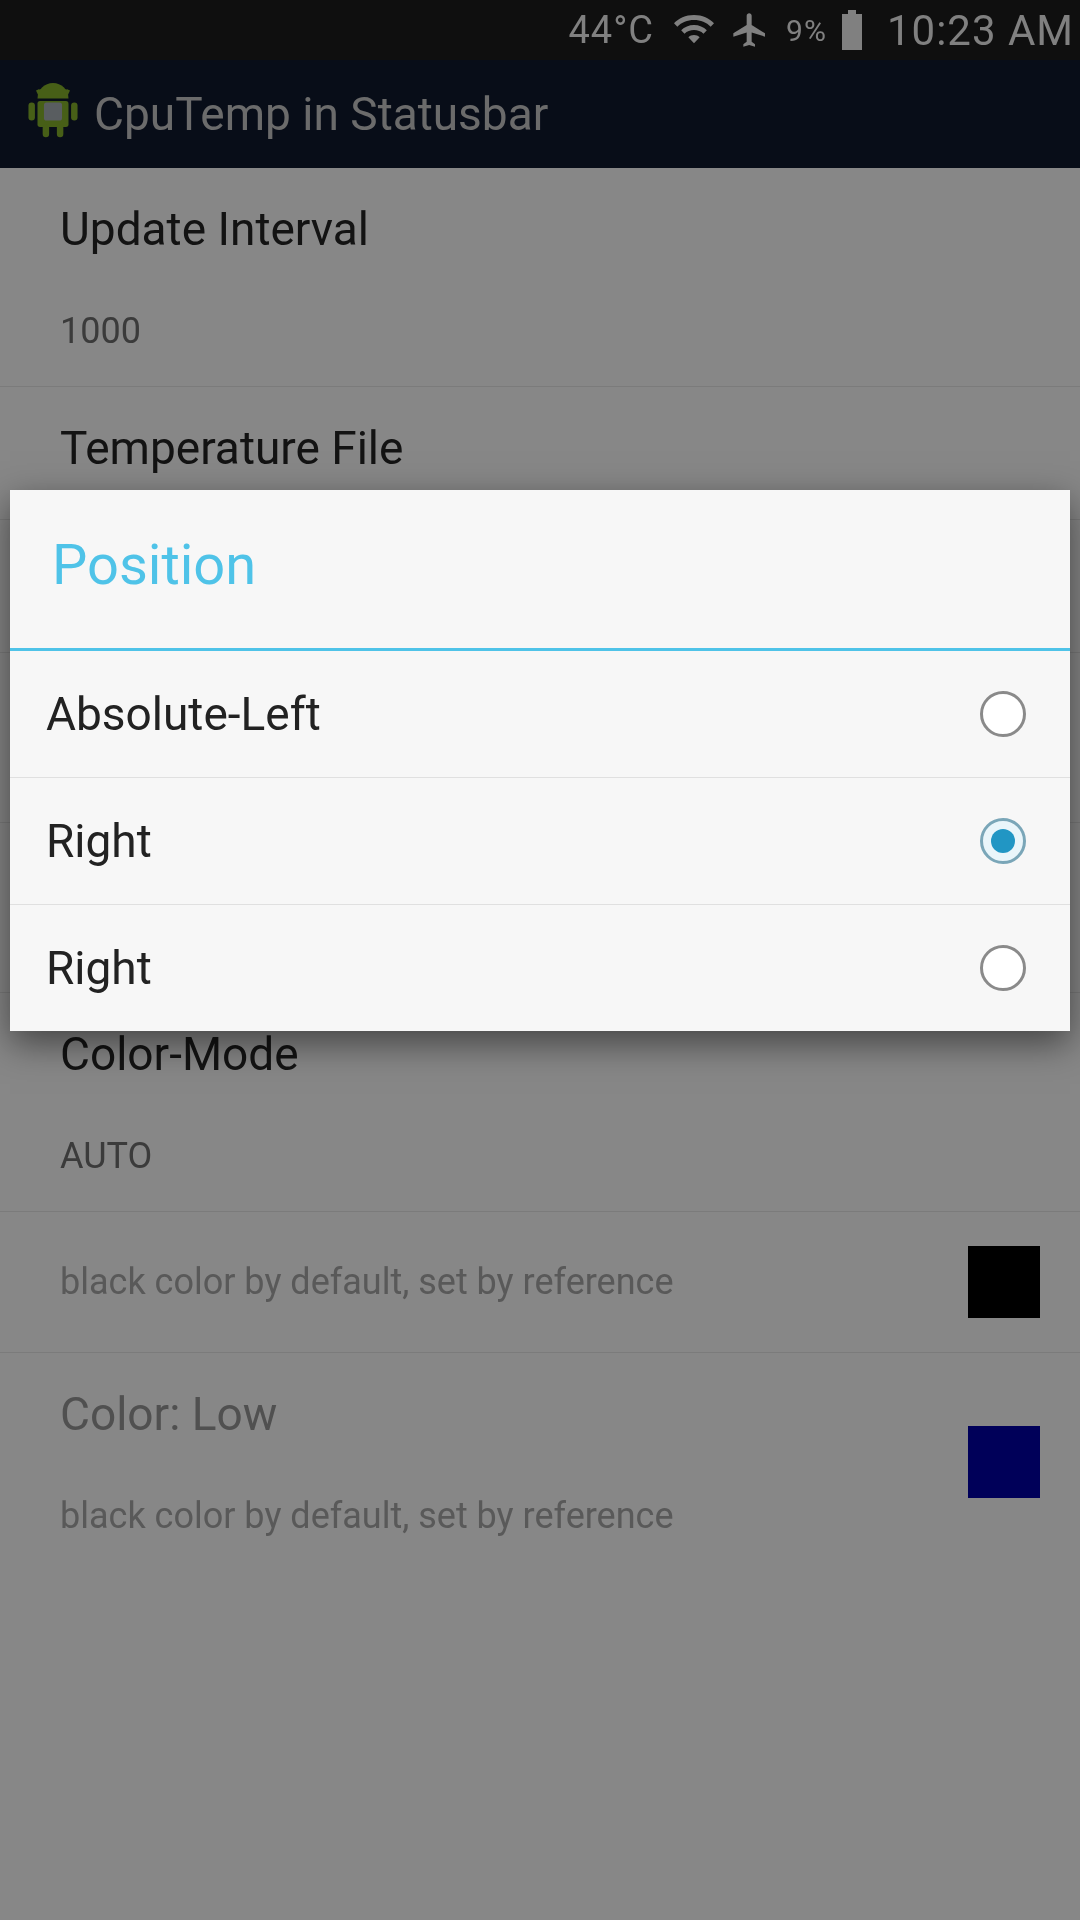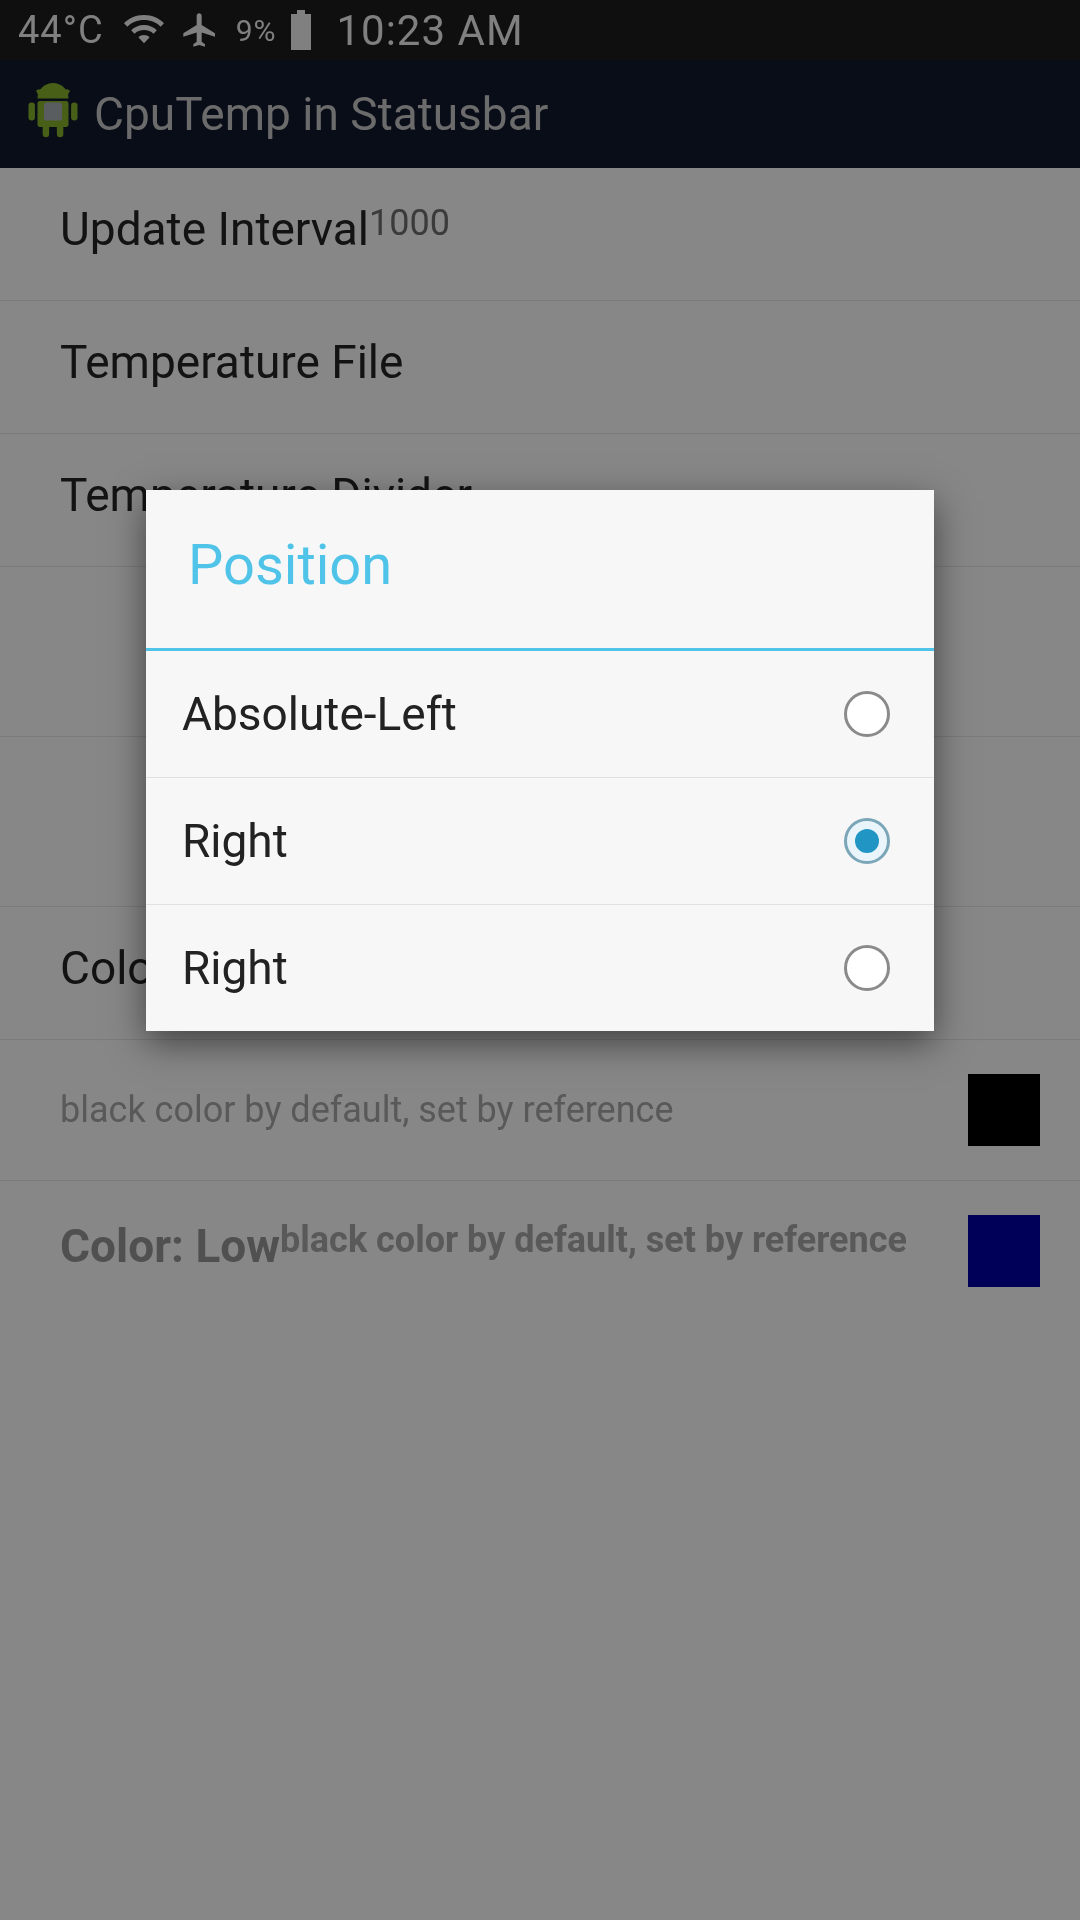--- a/index.html
+++ b/index.html
@@ -1,45 +1,45 @@
 <!DOCTYPE html>
 <html><head>
 <meta charset="utf-8">
 <style>
 * { margin: 0; padding: 0; box-sizing: border-box; font-family: Roboto, "Segoe UI", Arial, sans-serif; }
 html, body { width: 1080px; height: 1920px; overflow: hidden; background: #e8e8e8; }
 .screen { position: relative; width: 1080px; height: 1920px; background: #e8e8e8; }
 
 
-.statusbar { height: 60px; background: #1a1a1a; color: #dcdcdc; display: flex; align-items: center; justify-content: flex-start; padding: 0 18px; font-size: 38px; font-weight: 400; letter-spacing: 1px; }
+.statusbar { height: 60px; background: #1a1a1a; color: #dcdcdc; display: flex; align-items: center; justify-content: flex-end; padding: 0 6px; font-size: 38px; font-weight: 400; letter-spacing: 1px; }
 .statusbar .temp { margin-right: 12px; }
 .statusbar .ic { margin: 0 8px; display: inline-flex; align-items: center; }
 .statusbar svg { fill: #dcdcdc; }
 .statusbar .pct { font-size: 30px; margin: 0 4px 0 8px; }
 .statusbar .clock { margin-left: 14px; font-size: 42px; }
 
 
 .actionbar { height: 108px; background: #0f172a; display: flex; align-items: center; padding: 0 22px; }
 .actionbar .title { color: #b8b8b8; font-size: 46px; margin-left: 10px; font-weight: 400; }
 
 
 .settings { padding: 0; }
 .setting-item { padding: 34px 40px 34px 60px; border-bottom: 1px solid #d4d4d4; display: flex; align-items: center; justify-content: space-between; }
-.setting-item .texts { display: flex; flex-direction: row; }
+.setting-item .texts { display: flex; flex-direction: column; gap: 44px; }
 .setting-item .label { font-size: 46px; color: #222; margin-bottom: 10px; }
 .setting-item .value { font-size: 36px; color: #666; }
 .setting-item.disabled .label { color: #8a8a8a; }
 .setting-item.disabled .value { color: #9a9a9a; }
 .swatch { width: 72px; height: 72px; flex-shrink: 0; }
 
 
 .scrim { position: absolute; inset: 0; background: rgba(0,0,0,0.42); display: flex; align-items: flex-start; justify-content: center; }
 
 
-.dialog { margin-top: 490px; width: 788px; background: #f7f7f7; box-shadow: 0 12px 34px rgba(0,0,0,0.5); }
+.dialog { margin-top: 490px; width: 1060px; background: #f7f7f7; box-shadow: 0 12px 34px rgba(0,0,0,0.5); }
 .dialog-header { padding: 42px 42px 50px 42px; border-bottom: 3px solid #4fc3e8; }
 .dialog-title { color: #4fc3e8; font-size: 56px; font-weight: 400; }
 .dialog-option { display: flex; align-items: center; justify-content: space-between; padding: 36px 44px 36px 36px; border-bottom: 1px solid #e0e0e0; }
 .dialog-option:last-child { border-bottom: none; }
 .dialog-option .opt-label { font-size: 46px; color: #222; }
 
 
 .radio { width: 46px; height: 46px; border-radius: 50%; border: 3px solid #8a8a8a; position: relative; flex-shrink: 0; background: #fff; }
 .radio.checked { border-color: #7aa6b8; background: #e9f5fa; }
 .radio.checked::after { content: ""; position: absolute; top: 50%; left: 50%; width: 24px; height: 24px; border-radius: 50%; background: #2196c4; transform: translate(-50%, -50%); }
@@ -122,21 +122,21 @@
         <div class="label">Color-Mode</div>
         <div class="value">AUTO</div>
       </div>
     </div>
     <div class="setting-item disabled">
       <div class="texts">
         <div class="value">black color by default, set by reference</div>
       </div>
       <div class="swatch" style="background:#000000"></div>
     </div>
-    <div class="setting-item disabled" style="border-bottom:none;font-weight:bold;">
+    <div class="setting-item disabled" style="border-bottom:none;">
       <div class="texts">
         <div class="label">Color: Low</div>
         <div class="value">black color by default, set by reference</div>
       </div>
       <div class="swatch" style="background:#000099"></div>
     </div>
   </div>
 
   <div class="scrim">
     <div class="dialog">

